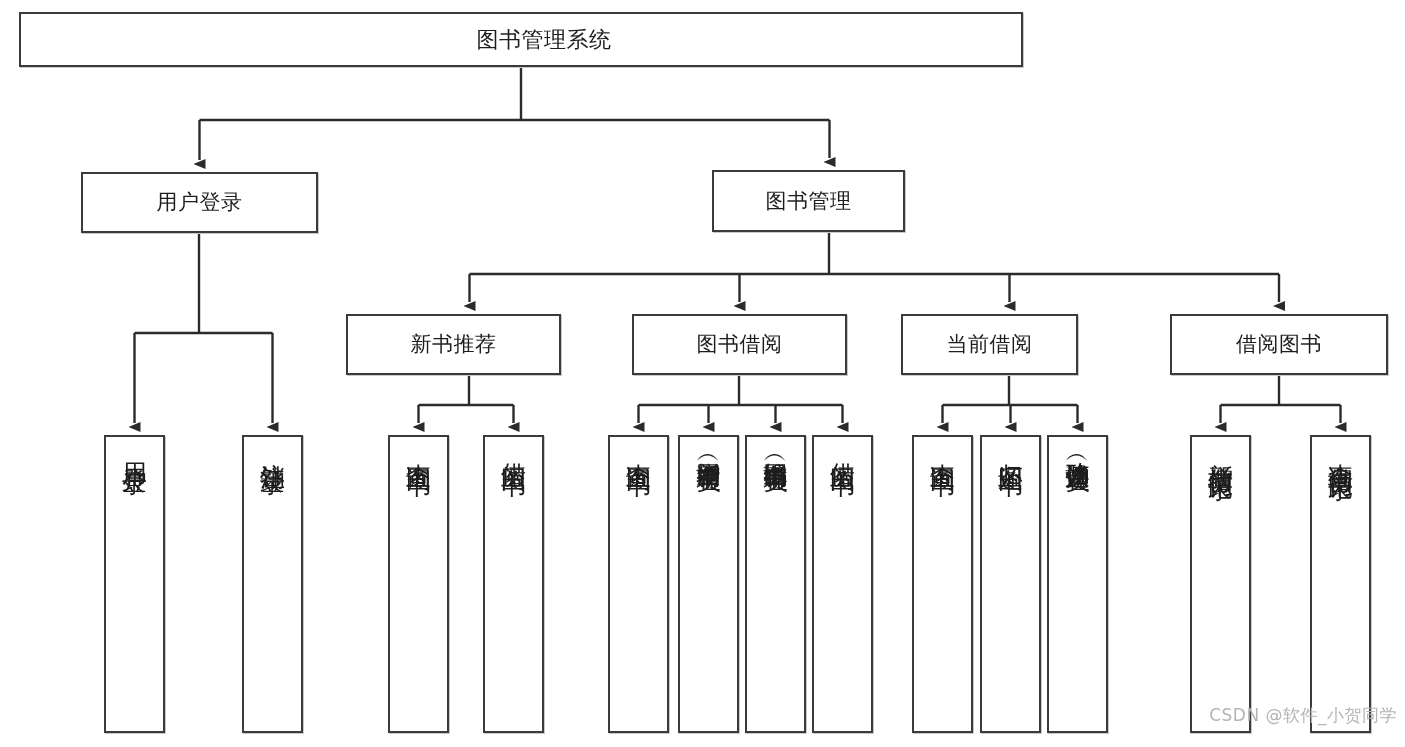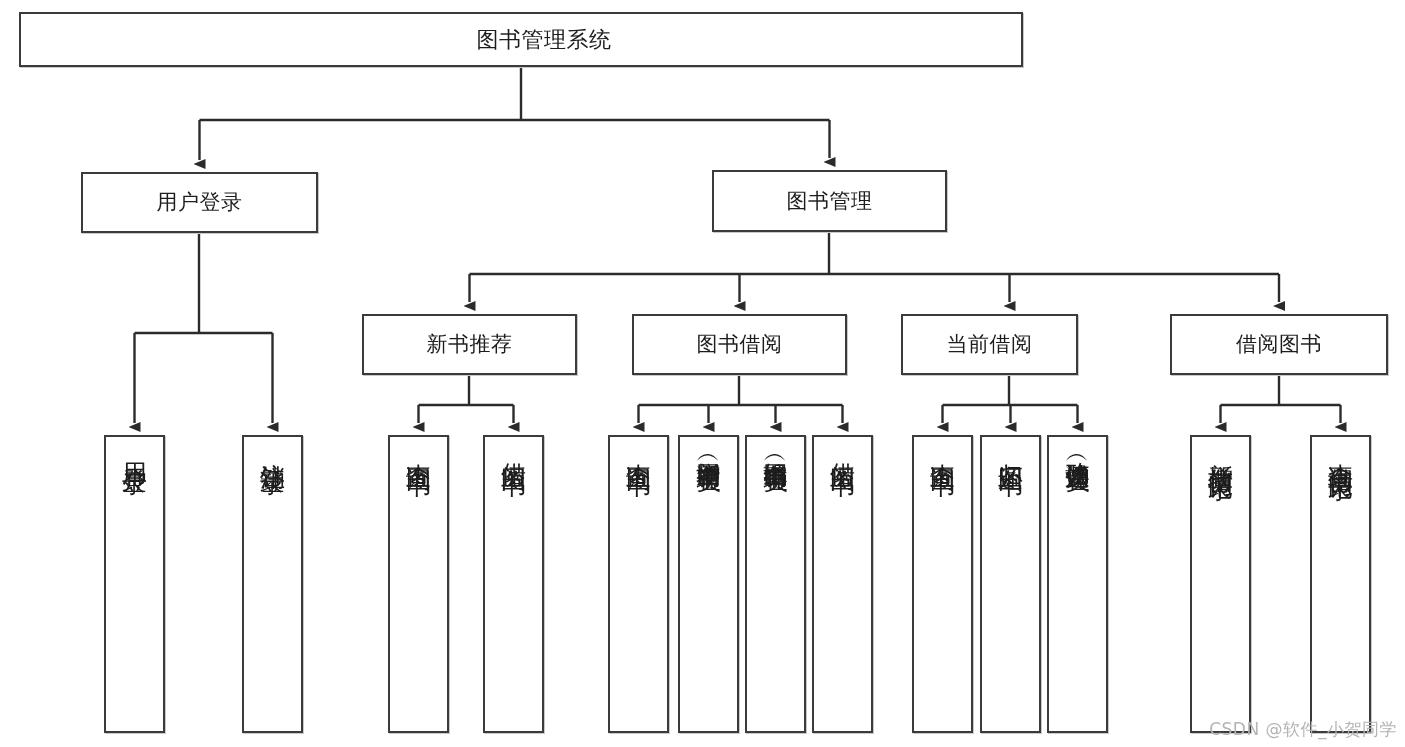--- a/index.html
+++ b/index.html
@@ -62,21 +62,21 @@
     white-space: nowrap;
     margin: 0 auto;
   }
   .node.vert.tall .label {
     font-size: 24px;
     letter-spacing: 1px;
   }
   #watermark {
     position: absolute;
     right: 8px;
-    bottom: 6px;
+    bottom: 20px;
     font-size: 17px;
     color: #b4b4b4;
     letter-spacing: 0.5px;
     white-space: nowrap;
     pointer-events: none;
     margin-left: 40px;
   }
 </style>
 </head>
 <body>
@@ -126,24 +126,24 @@
       </g>
   </svg>
 
   <div id="nodes-layer">
       <div class="node horiz root" style="left: 19px; top: 12px; width: 1004px; height: 55px; padding-left: 46px;">
         <span class="label">图书管理系统</span>
       </div>
       <div class="node horiz" style="left: 81px; top: 172px; width: 237px; height: 61px;">
         <span class="label">用户登录</span>
       </div>
-      <div class="node horiz" style="left: 712px; top: 170px; width: 235px; height: 62px;">
+      <div class="node horiz" style="left: 712px; top: 170px; width: 193px; height: 62px;">
         <span class="label">图书管理</span>
       </div>
-      <div class="node horiz" style="left: 362px; top: 314px; width: 215px; height: 61px;">
+      <div class="node horiz" style="left: 346px; top: 314px; width: 215px; height: 61px;">
         <span class="label">新书推荐</span>
       </div>
       <div class="node horiz" style="left: 632px; top: 314px; width: 215px; height: 61px; align-items: center;">
         <span class="label">图书借阅</span>
       </div>
       <div class="node horiz" style="left: 901px; top: 314px; width: 177px; height: 61px;">
         <span class="label">当前借阅</span>
       </div>
       <div class="node horiz" style="left: 1170px; top: 314px; width: 218px; height: 61px;">
         <span class="label">借阅图书</span>

